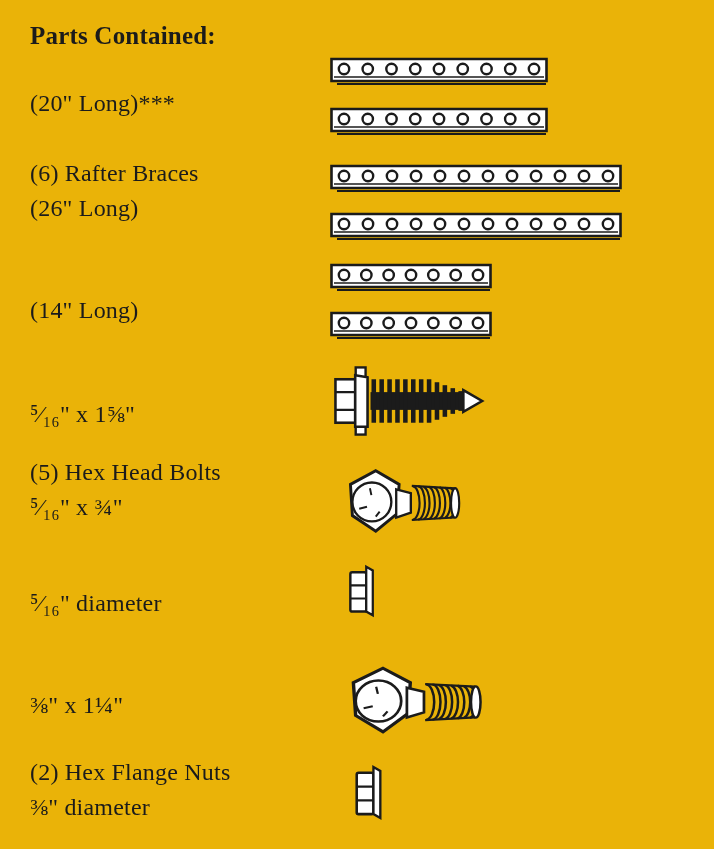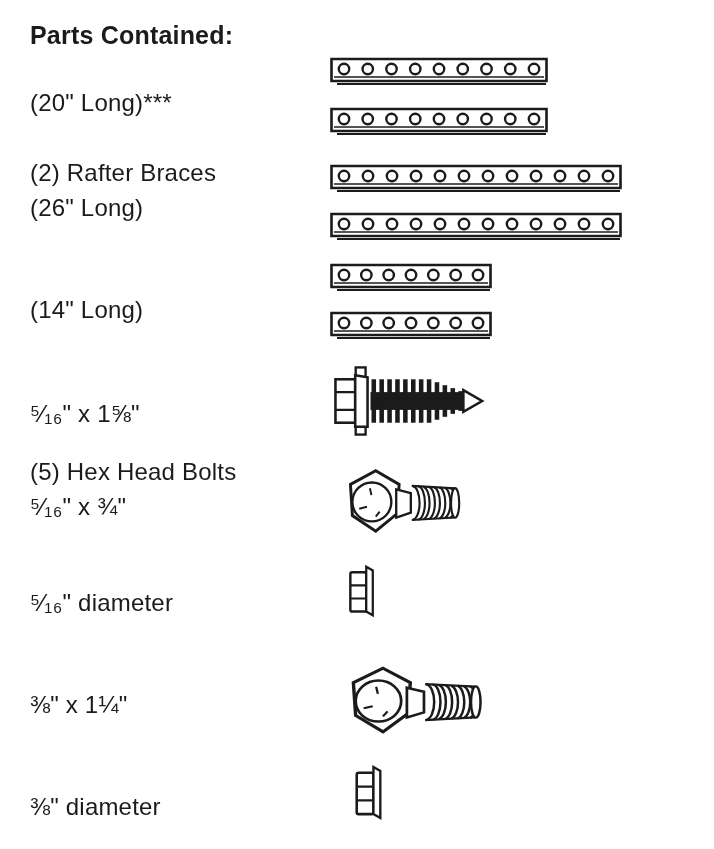--- a/index.html
+++ b/index.html
@@ -1,21 +1,21 @@
 <!DOCTYPE html>
 <html><head>
 <meta charset="utf-8">
 <style>
   html,body{margin:0;padding:0;background:#e8e8e8;}
   .page{
     position:relative;
     width:714px;height:849px;
-    background:#ffffff;
+    background:#eab308;
     overflow:hidden;
-    font-family:Liberation Sans, sans-serif;
+    font-family:Liberation Serif, serif;
     color:#1b1b1b;
   }
   .t{
     position:absolute;
     left:30px;
     white-space:nowrap;
     font-size:24px;
     letter-spacing:.2px;
     line-height:1.1;
   }
@@ -121,21 +121,21 @@
       <circle cx="37.75" cy="12" r="5.2" fill="#fff" stroke="#1b1b1b" stroke-width="2.4"></circle>
       <circle cx="61.5" cy="12" r="5.2" fill="#fff" stroke="#1b1b1b" stroke-width="2.4"></circle>
       <circle cx="85.25" cy="12" r="5.2" fill="#fff" stroke="#1b1b1b" stroke-width="2.4"></circle>
       <circle cx="109" cy="12" r="5.2" fill="#fff" stroke="#1b1b1b" stroke-width="2.4"></circle>
       <circle cx="132.75" cy="12" r="5.2" fill="#fff" stroke="#1b1b1b" stroke-width="2.4"></circle>
       <circle cx="156.5" cy="12" r="5.2" fill="#fff" stroke="#1b1b1b" stroke-width="2.4"></circle>
       <circle cx="180.25" cy="12" r="5.2" fill="#fff" stroke="#1b1b1b" stroke-width="2.4"></circle>
       <circle cx="204" cy="12" r="5.2" fill="#fff" stroke="#1b1b1b" stroke-width="2.4"></circle>
     </svg>
 
-  <div class="t" style="top:160px">(2) Rafter Braces</div>
+  <div class="t" style="top:160px">(6) Rafter Braces</div>
   <div class="t" style="top:195px">(26" Long)</div>
   <svg class="fig" style="left:330px;top:164px;width:292px;height:30px" viewBox="0 0 292 30">
       <rect x="1.5" y="2" width="289" height="22" fill="#fff" stroke="#1b1b1b" stroke-width="2.6"></rect>
       <line x1="4" y1="20" x2="288" y2="20" stroke="#1b1b1b" stroke-width="1.6"></line>
       <line x1="7" y1="27" x2="290" y2="27" stroke="#1b1b1b" stroke-width="1.8"></line>
       <circle cx="14" cy="12" r="5.2" fill="#fff" stroke="#1b1b1b" stroke-width="2.4"></circle>
       <circle cx="38" cy="12" r="5.2" fill="#fff" stroke="#1b1b1b" stroke-width="2.4"></circle>
       <circle cx="62" cy="12" r="5.2" fill="#fff" stroke="#1b1b1b" stroke-width="2.4"></circle>
       <circle cx="86" cy="12" r="5.2" fill="#fff" stroke="#1b1b1b" stroke-width="2.4"></circle>
       <circle cx="110" cy="12" r="5.2" fill="#fff" stroke="#1b1b1b" stroke-width="2.4"></circle>
@@ -205,18 +205,19 @@
   <div class="t" style="top:590px">⁵⁄₁₆" diameter</div>
   <svg class="fig" style="left:346px;top:562px;width:33px;height:58px" viewBox="0 0 34 62">
       <use href="#sym-flange-nut"></use>
     </svg>
 
   <div class="t" style="top:692px">⅜" x 1¼"</div>
   <svg class="fig" style="left:342px;top:660px;width:148px;height:78px" viewBox="0 0 130 76" preserveAspectRatio="none">
       <use href="#sym-hex-bolt"></use>
     </svg>
 
+  <div class="t" style="top:759px">(2) Hex Flange Nuts</div>
   <div class="t" style="top:794px">⅜" diameter</div>
   <svg class="fig" style="left:352px;top:762px;width:35px;height:61px" viewBox="0 0 34 62">
       <use href="#sym-flange-nut"></use>
     </svg>
 
 </div>
 
 </body></html>

